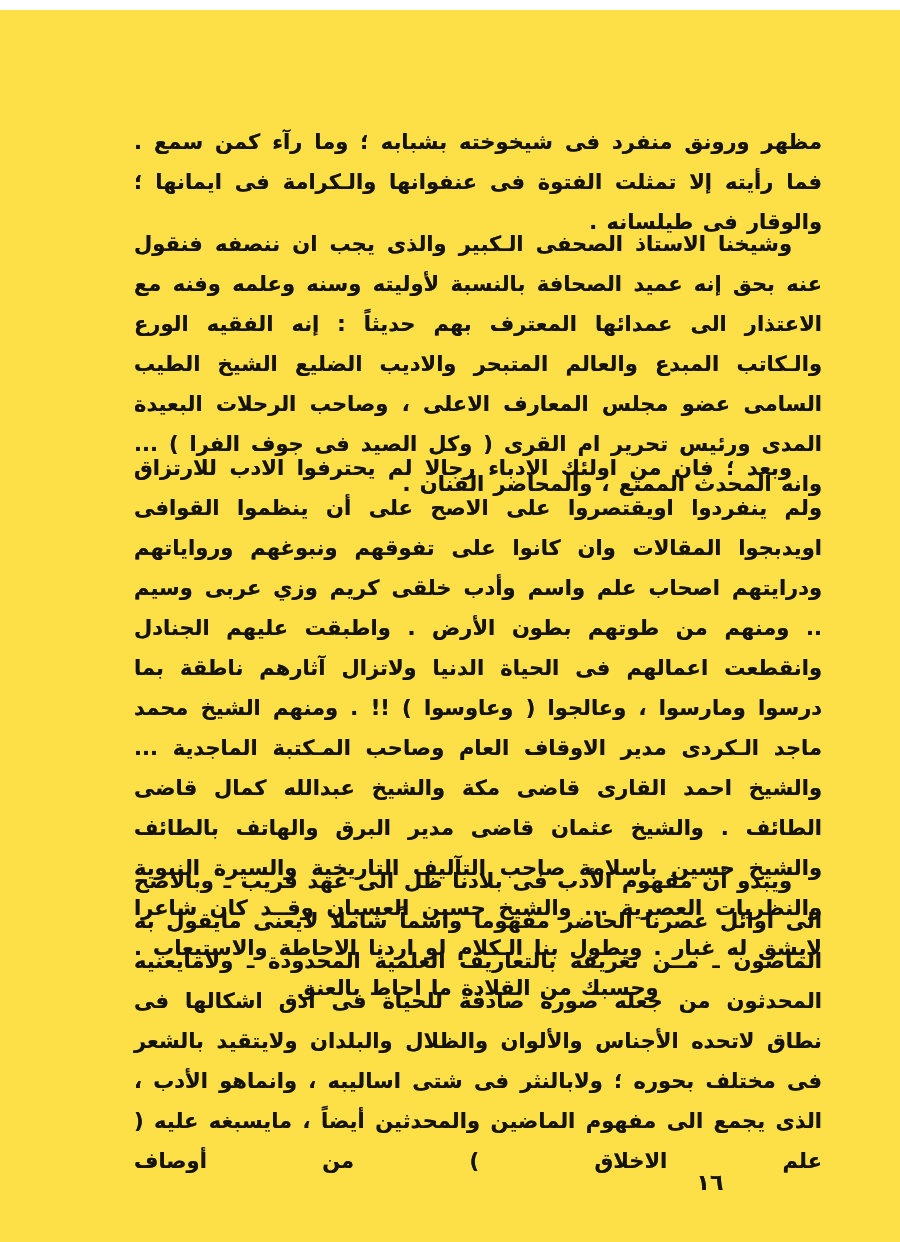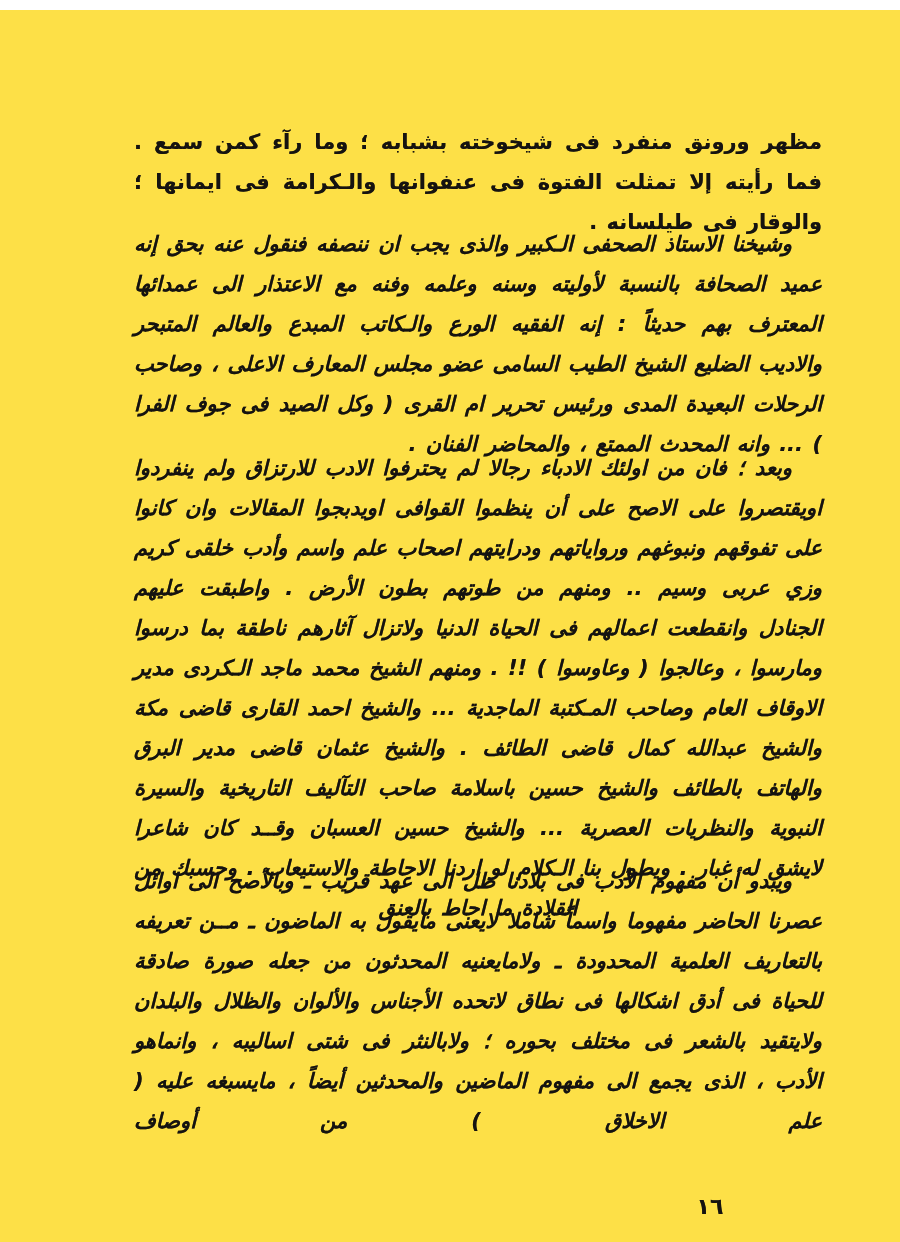--- a/index.html
+++ b/index.html
@@ -28,26 +28,26 @@
     line-height: 40px;
     text-align: justify;
     text-align-last: right;
     word-spacing: 2px;
     text-shadow: 0 0 0.6px rgba(20, 16, 10, 0.65);
   }
   .p1 { top: 112px; }
   .p2 { top: 214px; }
   .p3 { top: 438px; }
   .p4 { top: 851px; }
-  .indent { text-indent: 30px; font-style: italic; }
+  .indent { text-indent: 30px; }
   .center-last { text-align-last: center; }
   .justify-last { text-align-last: justify; }
   .pagenum {
     position: absolute;
-    top: 1184px;
+    top: 1160px;
     left: 688px;
     width: 44px;
     font-size: 22px;
     font-weight: 700;
     text-align: center;
     text-shadow: 0 0 0.6px rgba(20, 16, 10, 0.6);
   }
 </style>
 </head>
 <body>

